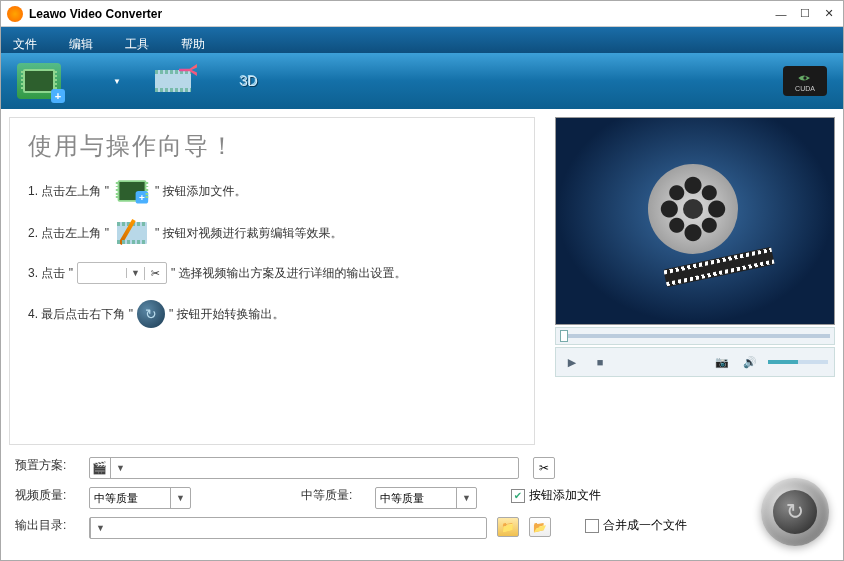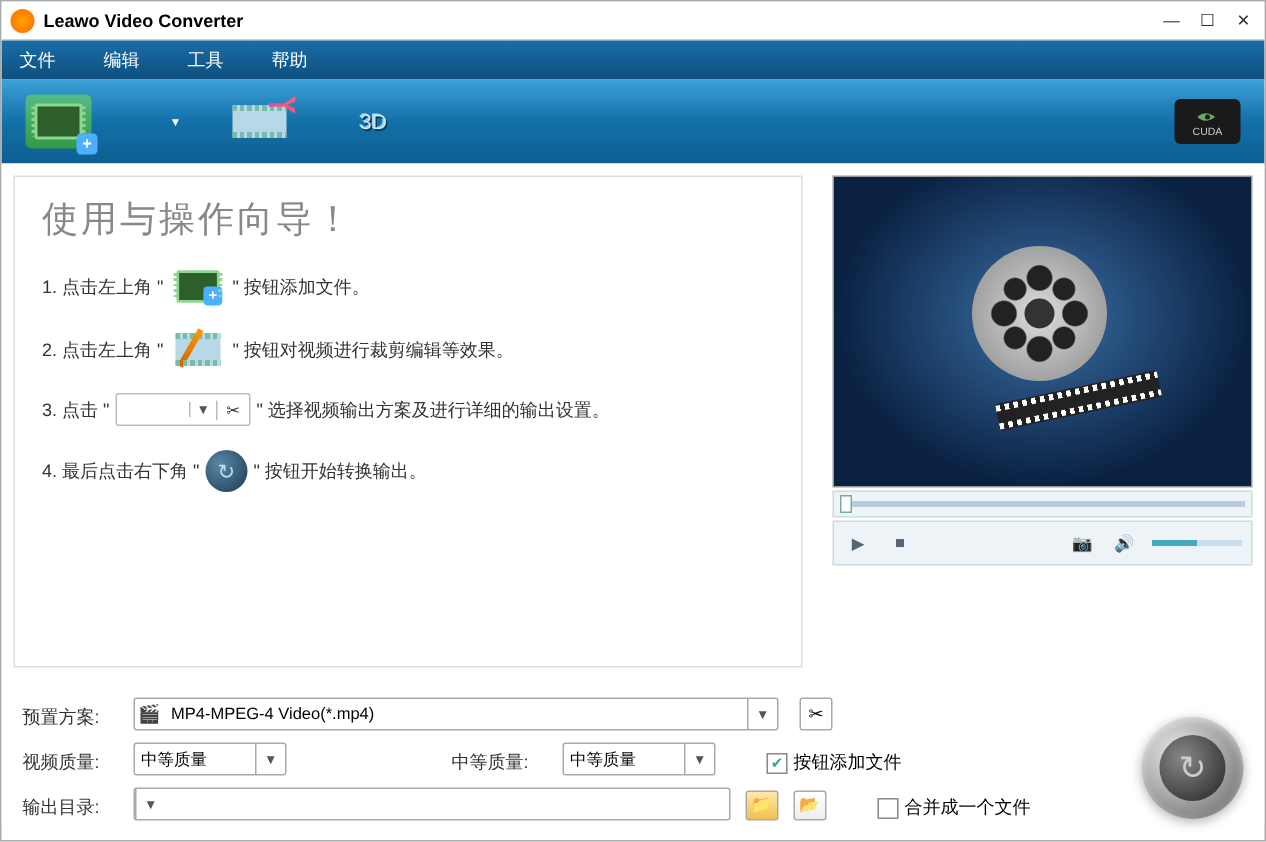--- a/index.html
+++ b/index.html
@@ -2,21 +2,21 @@
 <html><head>
 <meta charset="utf-8">
 <style>
 *{margin:0;padding:0;box-sizing:border-box;font-family:"Microsoft YaHei",Arial,sans-serif}
 body{background:#fff;width:844px;height:561px;overflow:hidden;border:1px solid #aaa}
 .titlebar{height:26px;background:#fff;display:flex;align-items:center;padding:0 6px;border-bottom:1px solid #ccc}
 .app-icon{width:16px;height:16px;background:radial-gradient(circle,#ffa500,#ff6600);border-radius:50%;margin-right:6px}
 .title{font-size:12px;font-weight:bold;flex:1}
 .winbtns{display:flex;gap:8px}
 .winbtn{width:16px;height:14px;cursor:pointer;display:flex;align-items:center;justify-content:center;font-size:11px;color:#333}
-.menubar{height:26px;background:linear-gradient(#1a6da8,#0e4f7e);display:flex;align-items:center;padding:0 12px;gap:32px}
+.menubar{height:26px;background:linear-gradient(#1a6da8,#0e4f7e);display:flex;align-items:flex-end;padding:0 12px;gap:32px}
 .menuitem{color:#fff;font-size:12px;cursor:pointer}
 .toolbar{height:56px;background:linear-gradient(#3da0d8,#1470a8 50%,#0d5f90);display:flex;align-items:center;padding:0 16px;gap:28px}
 .toolbtn{width:48px;height:40px;cursor:pointer;display:flex;align-items:center;justify-content:center;position:relative}
 .toolbtn.add{background:linear-gradient(#5b8,#394);border-radius:4px;width:44px;height:36px;margin-right:18px}
 .filmicon{width:32px;height:24px;background:#2d5f2d;border:2px solid #8ed68e;border-radius:2px;position:relative}
 .filmicon::before,.filmicon::after{content:"";position:absolute;width:3px;height:100%;top:0;background-image:repeating-linear-gradient(#8ed68e 0 2px,transparent 2px 4px)}
 .filmicon::before{left:-4px}.filmicon::after{right:-4px}
 .plus{position:absolute;bottom:-4px;right:-4px;width:14px;height:14px;background:#4ab0ff;border-radius:3px;color:#fff;font-size:11px;line-height:14px;text-align:center;font-weight:bold}
 .dropdown-caret{color:#fff;margin-left:6px;font-size:8px}
 .filmstrip{height:22px;background:#b8d8e8;position:relative;border-radius:1px}
@@ -45,21 +45,21 @@
 .tape::before,.tape::after{content:"";position:absolute;left:0;right:0;height:4px;background-image:repeating-linear-gradient(90deg,#fff 0 3px,transparent 3px 6px)}
 .tape::before{top:1px}.tape::after{bottom:1px}
 .seek{height:18px;background:#eef3f7;border:1px solid #cdd;display:flex;align-items:center;padding:0 4px}
 .seekbar{flex:1;height:4px;background:#bcd;position:relative}
 .seekthumb{position:absolute;left:0;top:-4px;width:8px;height:12px;background:#fff;border:1px solid #7aa}
 .time{height:18px;text-align:right;padding:0 4px;font-size:11px;color:#333}
 .controls{height:30px;background:#eef3f7;border:1px solid #cdd;display:flex;align-items:center;padding:0 6px;gap:8px}
 .ctlbtn{width:20px;height:20px;cursor:pointer;display:flex;align-items:center;justify-content:center;color:#567;font-size:11px}
 .vol{width:60px;height:4px;background:linear-gradient(90deg,#4ab 50%,#cde 50%)}
 .bottom{padding:4px 14px;background:#fff;font-size:12px}
-.row{display:flex;align-items:flex-end;height:30px;gap:10px}
+.row{display:flex;align-items:flex-start;height:30px;gap:10px}
 .lbl{width:64px;color:#333}
 .combo{display:flex;align-items:center;height:22px;border:1px solid #aaa;border-radius:2px;background:#fff}
 .combo-icon{width:20px;display:flex;align-items:center;justify-content:center;font-size:12px}
 .combo-txt{flex:1;padding:0 4px;font-size:11px}
 .combo-btn{width:20px;border-left:1px solid #aaa;text-align:center;cursor:pointer;font-size:9px;color:#555;line-height:20px}
 .gearbtn{width:22px;height:22px;border:1px solid #aaa;border-radius:2px;margin-left:4px;cursor:pointer;text-align:center;line-height:20px;font-size:12px}
 .qcombo{width:102px}
 .chk{display:flex;align-items:center;gap:4px;font-size:12px;cursor:pointer}
 .chkbox{width:14px;height:14px;border:1px solid #888;background:#fff;display:flex;align-items:center;justify-content:center;font-size:10px;color:#3a7}
 .fbtn{width:22px;height:20px;border:1px solid #aaa;border-radius:2px;cursor:pointer;text-align:center;line-height:18px;font-size:11px;background:linear-gradient(#fff,#eee)}
@@ -170,21 +170,20 @@
       <div class="vol"></div>
     </div>
   </div>
 </div>
 
 <div class="bottom">
   <div class="row">
     <span class="lbl">预置方案:</span>
     <div class="combo" style="width:430px">
       <span class="combo-icon">🎬</span>
-      <span class="combo-txt">MP4-MPEG-4 Video(*.mp4)</span>
       <span class="combo-btn">▼</span>
     </div>
     <div class="gearbtn">✂</div>
   </div>
   <div class="row">
     <span class="lbl">视频质量:</span>
     <div class="combo qcombo">
       <span class="combo-txt">中等质量</span>
       <span class="combo-btn">▼</span>
     </div>

